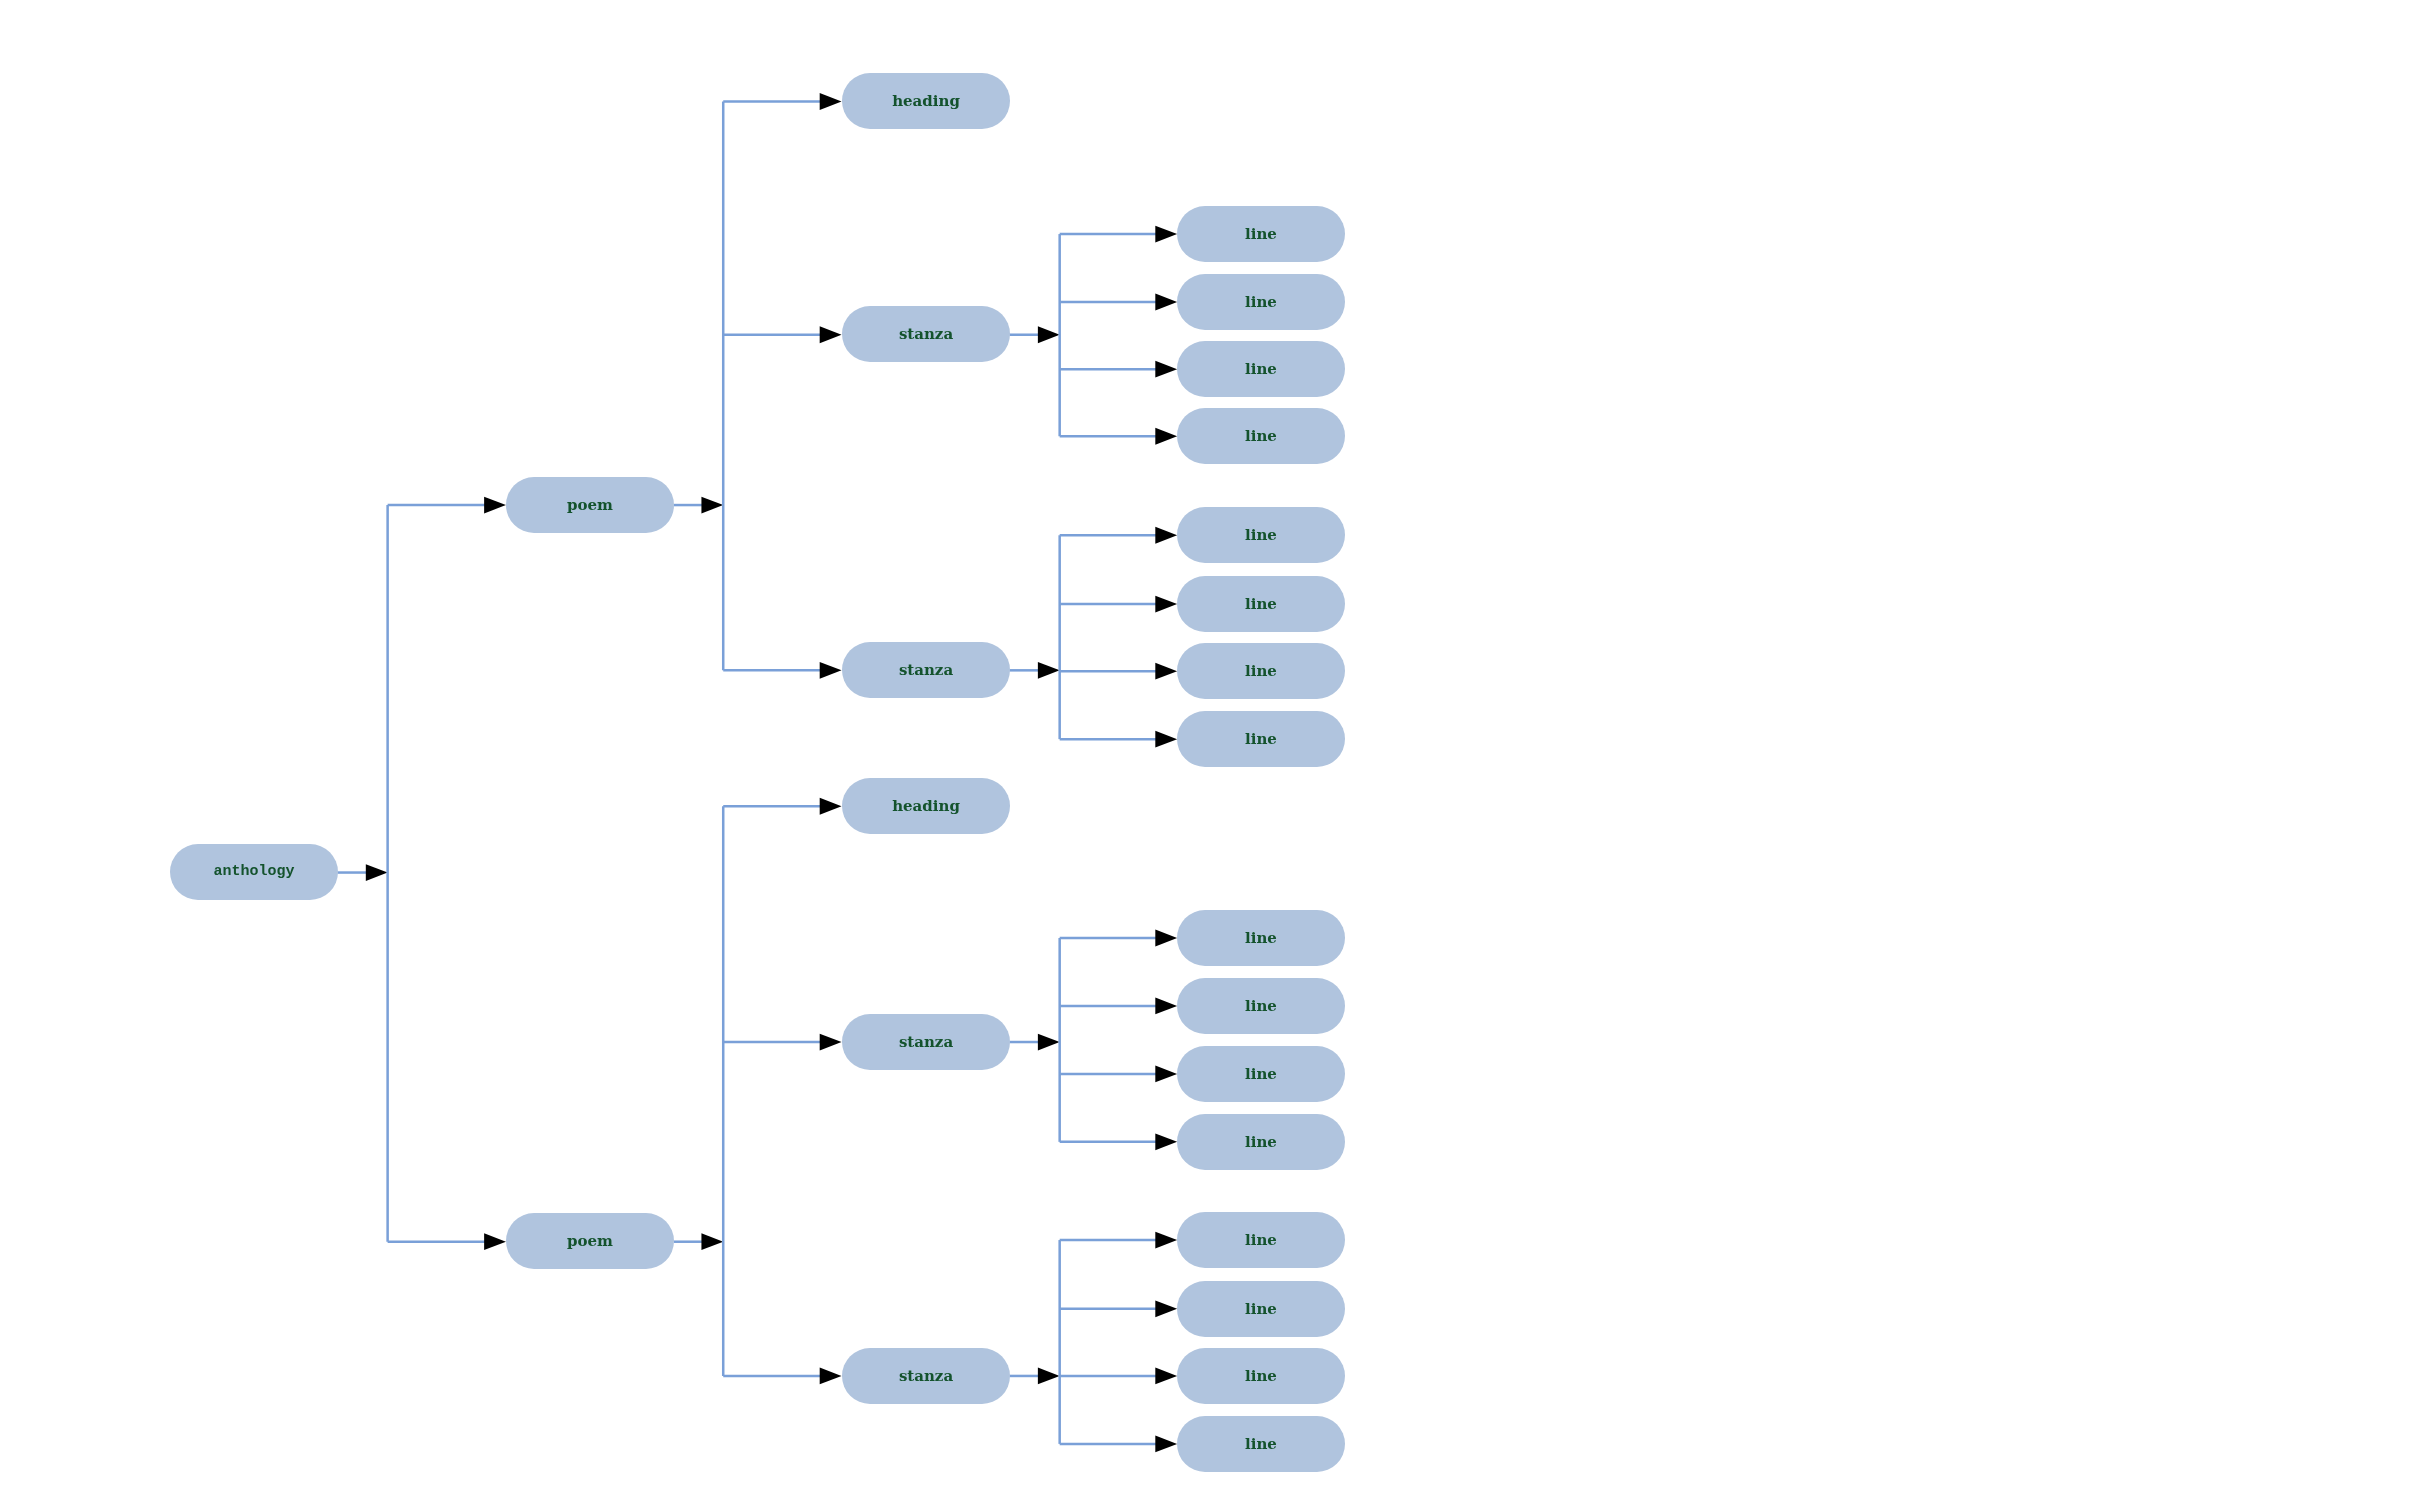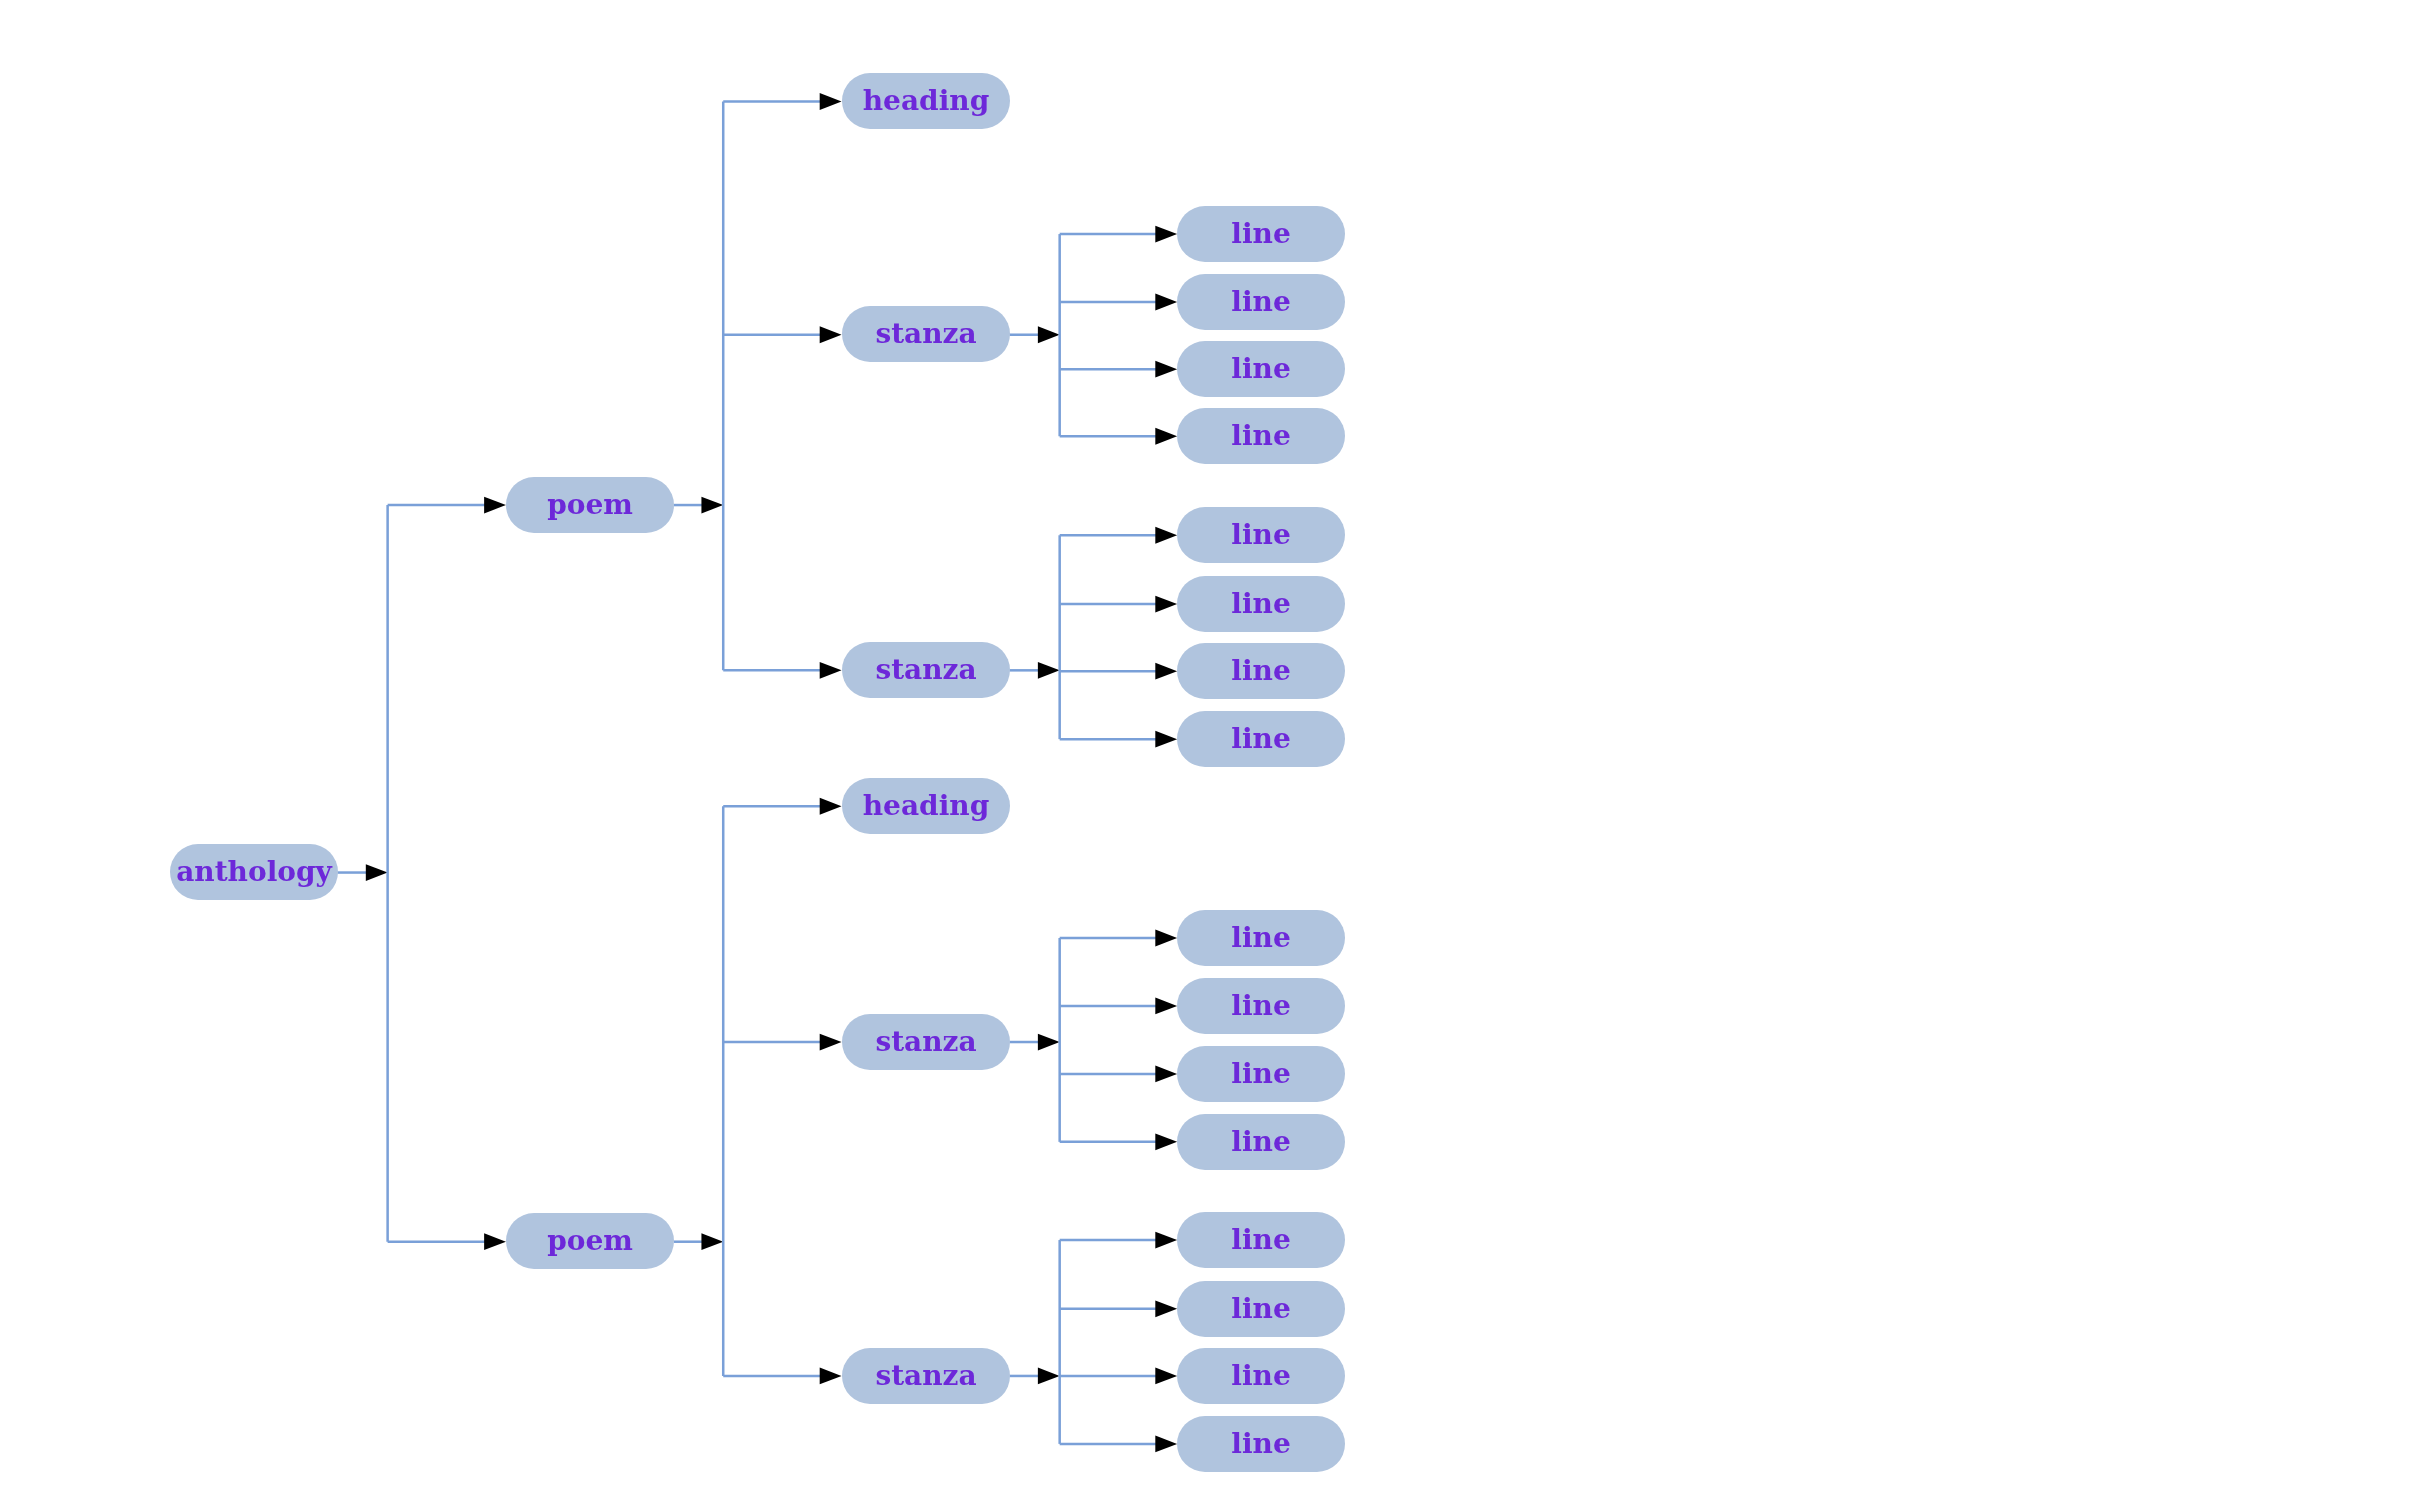--- a/index.html
+++ b/index.html
@@ -22,23 +22,23 @@
     width: 2413px;
     height: 1511px;
     display: block;
   }
   .node {
     position: absolute;
     width: 168px;
     height: 56px;
     border-radius: 28.5px;
     background: #b0c4de;
-    color: #6d28d9;
+    color: #14532d;
     font-weight: bold;
-    font-size: 28px;
+    font-size: 15px;
     line-height: 56px;
     text-align: center;
     box-sizing: border-box;
     user-select: none;
   }
 </style>
 </head>
 <body>
 
 <div id="canvas">
@@ -107,21 +107,21 @@
       <line x1="1263" y1="1477.5" x2="1379" y2="1477.5" stroke="#7aa0d8" stroke-width="3"></line>
       <polygon points="1377,1467.5 1403,1477.5 1377,1487.5" fill="#000000"></polygon>
       <line x1="1263" y1="1559.5" x2="1379" y2="1559.5" stroke="#7aa0d8" stroke-width="3"></line>
       <polygon points="1377,1549.5 1403,1559.5 1377,1569.5" fill="#000000"></polygon>
       <line x1="1263" y1="1639.5" x2="1379" y2="1639.5" stroke="#7aa0d8" stroke-width="3"></line>
       <polygon points="1377,1629.5 1403,1639.5 1377,1649.5" fill="#000000"></polygon>
       <line x1="1263" y1="1720.5" x2="1379" y2="1720.5" stroke="#7aa0d8" stroke-width="3"></line>
       <polygon points="1377,1710.5 1403,1720.5 1377,1730.5" fill="#000000"></polygon>
     </svg>
 
-<div class="node" style="left: 170px; top: 844px;">anthology</div>
+<div class="node" style="left: 170px; top: 844px; font-family: Liberation Mono, monospace;">anthology</div>
     <div class="node" style="left: 506px; top: 477px;">poem</div>
     <div class="node" style="left: 506px; top: 1213px;">poem</div>
     <div class="node" style="left: 842px; top: 73px;">heading</div>
     <div class="node" style="left: 842px; top: 306px;">stanza</div>
     <div class="node" style="left: 842px; top: 642px;">stanza</div>
     <div class="node" style="left: 842px; top: 778px;">heading</div>
     <div class="node" style="left: 842px; top: 1014px;">stanza</div>
     <div class="node" style="left: 842px; top: 1348px;">stanza</div>
     <div class="node" style="left: 1177px; top: 206px;">line</div>
     <div class="node" style="left: 1177px; top: 274px;">line</div>

